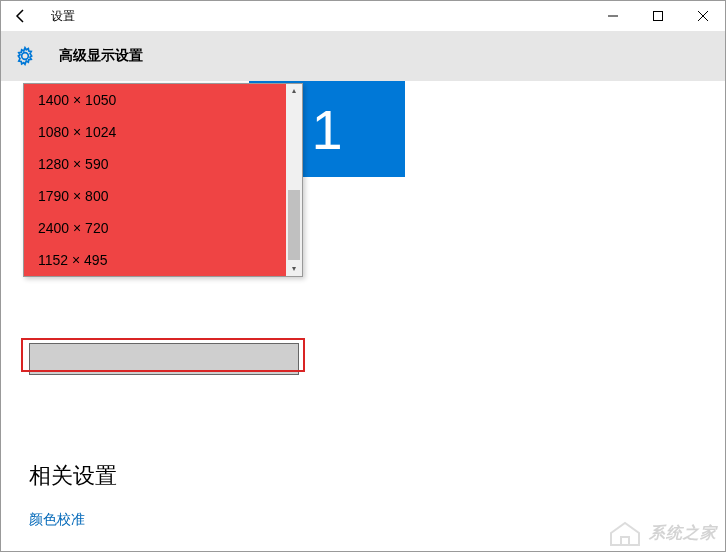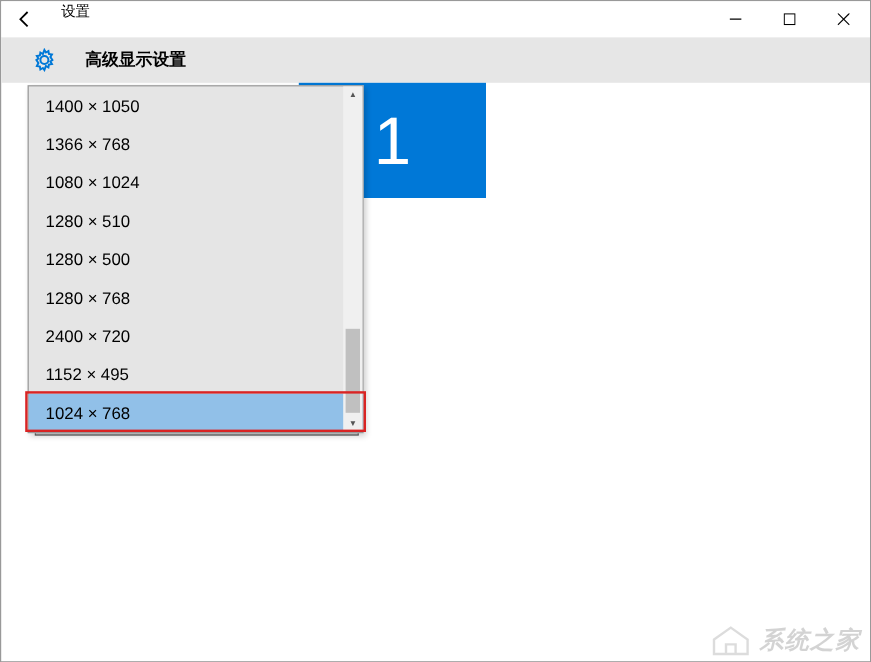--- a/index.html
+++ b/index.html
@@ -1,47 +1,47 @@
 <!DOCTYPE html>
 <html><head>
   <meta charset="utf-8">
   <style>
     * { box-sizing: border-box; margin: 0; padding: 0; font-family: "Segoe UI", "Microsoft YaHei", sans-serif; }
     body { width: 726px; height: 552px; background: #fff; position: relative; overflow: hidden; border: 1px solid #999; }
     
-    .titlebar { height: 30px; display: flex; background: #fff; position: relative; }
+    .titlebar { height: 30px; display: flex; align-items: center; background: #fff; position: relative; }
     .back-btn { width: 40px; height: 30px; display: flex; align-items: center; justify-content: center; }
     .title-text { font-size: 12px; color: #000; margin-left: 10px; }
     .window-controls { position: absolute; right: 0; top: 0; display: flex; }
     .win-btn { width: 45px; height: 30px; display: flex; align-items: center; justify-content: center; }
     
-    .subheader { height: 38px; background: #e6e6e6; display: flex; align-items: center; padding-left: 26px; }
+    .subheader { height: 50px; background: #e6e6e6; display: flex; align-items: center; padding-left: 14px; }
     .gear-icon { width: 20px; height: 20px; color: #0078d7; }
     .subheader-title { font-size: 14px; font-weight: bold; margin-left: 24px; color: #000; }
     
     .content { position: relative; height: 472px; padding: 0 28px; }
     
     .monitor-tile { position: absolute; left: 248px; top: 0; width: 156px; height: 96px; background: #0078d7; color: #fff; display: flex; align-items: center; justify-content: center; font-size: 56px; font-weight: 300; }
     
-    .dropdown { position: absolute; left: 22px; top: 2px; width: 280px; background: #e5e5e5; border: 1px solid #999; box-shadow: 2px 2px 5px rgba(0,0,0,0.2); }
+    .dropdown { position: absolute; left: 22px; top: 2px; width: 280px; background: #ef4444; border: 1px solid #999; box-shadow: 2px 2px 5px rgba(0,0,0,0.2); }
     .dropdown-item { height: 32px; padding: 0 14px; display: flex; align-items: center; font-size: 14px; color: #000; cursor: default; }
     .dropdown-item.selected { background: #91c0e8; }
     .red-box { position: absolute; border: 2px solid #d92424; pointer-events: none; }
     .dd-scrollbar { position: absolute; right: 0; top: 0; width: 16px; height: 100%; background: #f0f0f0; }
     .dd-thumb { position: absolute; right: 2px; width: 12px; background: #c0c0c0; height: 70px; bottom: 16px; }
     .dd-arrow { position: absolute; right: 3px; width: 10px; height: 10px; font-size: 8px; color: #555; text-align: center; }
     .combo-behind { position: absolute; left: 28px; top: 262px; width: 270px; height: 32px; background: #cfcfcf; border: 1px solid #666; z-index: 0; }
     
     .related-section { position: absolute; left: 28px; top: 380px; }
     .related-heading { font-size: 22px; color: #000; margin-bottom: 20px; font-weight: 400; }
     .related-link { font-size: 14px; color: #0067b8; cursor: pointer; }
     
     .watermark { position: absolute; right: 8px; bottom: 4px; display: flex; align-items: center; opacity: 0.25; gap: 6px; }
     .wm-icon { width: 36px; height: 28px; }
-    .wm-text { font-size: 20px; font-weight: bold; color: #555; letter-spacing: 1px; font-style: italic; }
+    .wm-text { font-size: 16px; font-weight: bold; color: #555; letter-spacing: 1px; font-style: italic; }
   </style>
 </head>
 <body>
 
 <div class="titlebar">
   <div class="back-btn">
     <svg width="16" height="16" viewBox="0 0 16 16">
         <path d="M10 2 L4 8 L10 14" stroke="#000" stroke-width="1.5" fill="none"></path>
       </svg>
   </div>
@@ -77,36 +77,37 @@
 <div class="content">
 
   <div class="monitor-tile">
     <span>1</span>
   </div>
 
   <div class="combo-behind"></div>
 
   <div class="dropdown">
     <div class="dropdown-item">1400 × 1050</div>
-    <div class="dropdown-item">1366 × 768</div>
     <div class="dropdown-item">1080 × 1024</div>
-    <div class="dropdown-item">1280 × 510</div>
-    <div class="dropdown-item">1280 × 500</div>
-    <div class="dropdown-item">1280 × 768</div>
+    <div class="dropdown-item">1280 × 590</div>
+    <div class="dropdown-item">1790 × 800</div>
     <div class="dropdown-item">2400 × 720</div>
     <div class="dropdown-item">1152 × 495</div>
-    <div class="dropdown-item selected">1024 × 768</div>
     <div class="dd-scrollbar">
       <div class="dd-arrow" style="top:2px;">▴</div>
       <div class="dd-thumb"></div>
       <div class="dd-arrow" style="bottom:2px;">▾</div>
     </div>
     <div class="red-box" style="left:-3px; top:254px; width:284px; height:34px;"></div>
   </div>
 
+  <div class="related-section">
+    <div class="related-heading">相关设置</div>
+    <div class="related-link">颜色校准</div>
+  </div>
 
 </div>
 
 <div class="watermark">
   <svg class="wm-icon" viewBox="0 0 36 28">
     <path d="M4 14 L18 4 L32 14 L32 26 L4 26 Z M14 26 L14 18 L22 18 L22 26" fill="none" stroke="#777" stroke-width="2"></path>
   </svg>
   <span class="wm-text">系统之家</span>
 </div>
 

